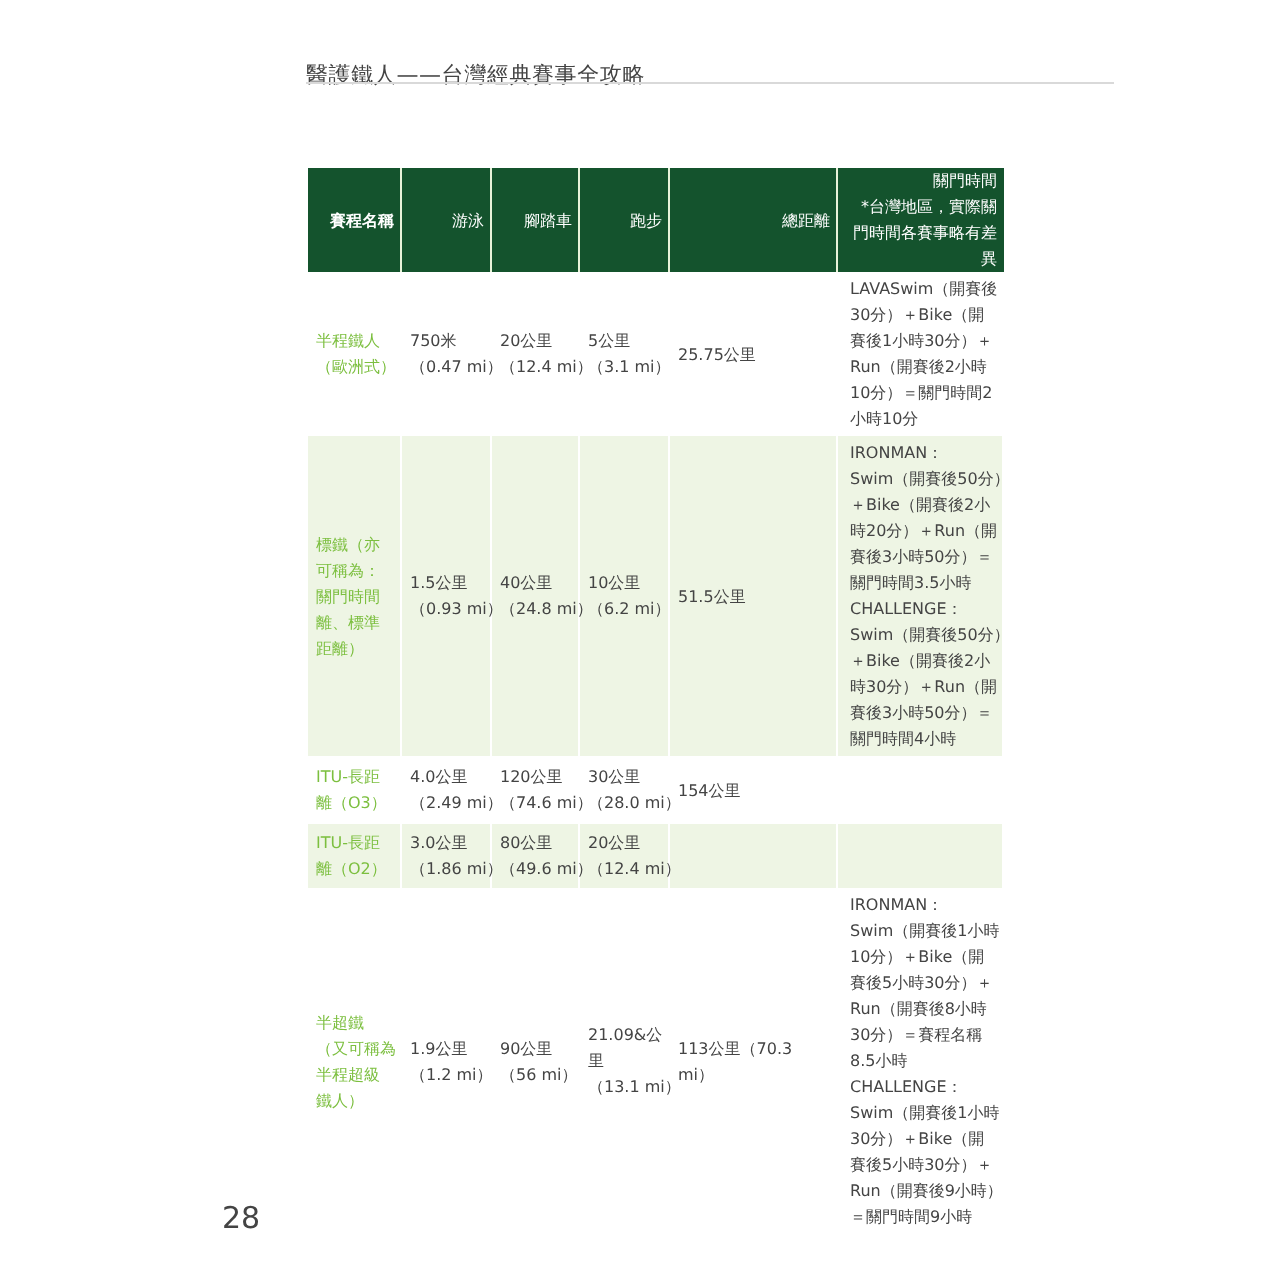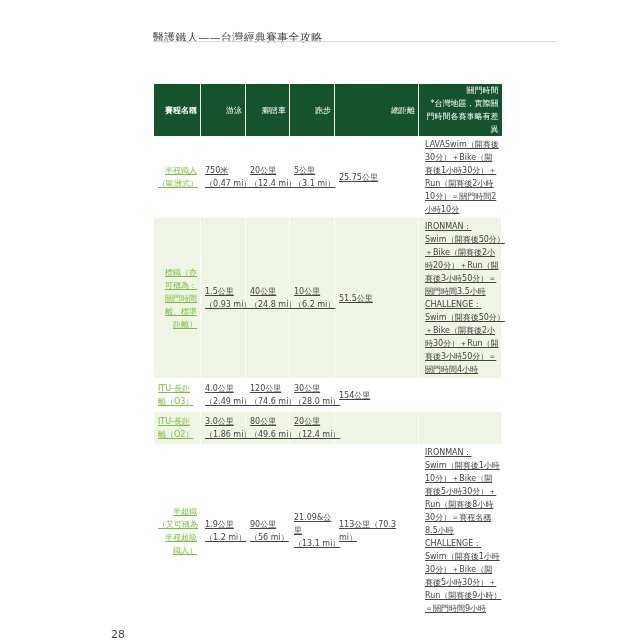--- a/index.html
+++ b/index.html
@@ -9,26 +9,26 @@
   table.spec { position:absolute; left:153px; top:84px; width:348px; border-collapse:collapse; table-layout:fixed; font-size:8px; line-height:13px; }
   table.spec col.c1 { width:47px; }
   table.spec col.c2 { width:45px; }
   table.spec col.c3 { width:44px; }
   table.spec col.c4 { width:45px; }
   table.spec col.c5 { width:84px; }
   table.spec col.c6 { width:83px; }
   table.spec th { background:#14532d; color:#ffffff; font-weight:normal; font-size:8px; border-left:1px solid #e8f3d9; border-right:1px solid #e8f3d9; height:52px; padding:0 3px; vertical-align:middle; text-align:right; line-height:13px; }
   table.spec th.first { border-left:none;font-weight:bold; }
   table.spec th.last { border-right:none; }
-  table.spec td { padding:2px 3px 2px 4px; vertical-align:middle; color:#444; border-left:1px solid #ffffff; border-right:1px solid #ffffff;text-decoration:underline; }
+  table.spec td { padding:2px 3px 2px 4px; vertical-align:middle; color:#444; border-left:1px solid #ffffff; border-right:1px solid #ffffff; }
   table.spec tr.alt td { background:#eef5e4; }
-  table.spec td.name { color:#7cbf3f; text-align:right; }
+  table.spec td.name { color:#7cbf3f; text-align:left; }
   table.spec td.time { padding-left:6px; }
   .line { display:block; white-space:nowrap; }
-  .page-num { position:absolute; left:111px; top:628px; font-size:11px; color:#444; }
+  .page-num { position:absolute; left:111px; top:600px; font-size:15px; color:#444; }
 </style>
 </head>
 <body>
 
 <div class="running-head">醫護鐵人——台灣經典賽事全攻略</div>
 <div class="head-rule"></div>
 
 <table class="spec">
   <colgroup>
     <col class="c1">

